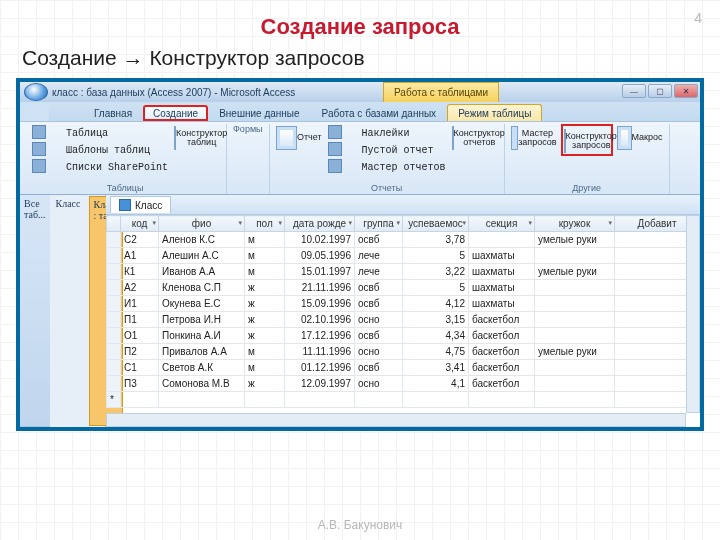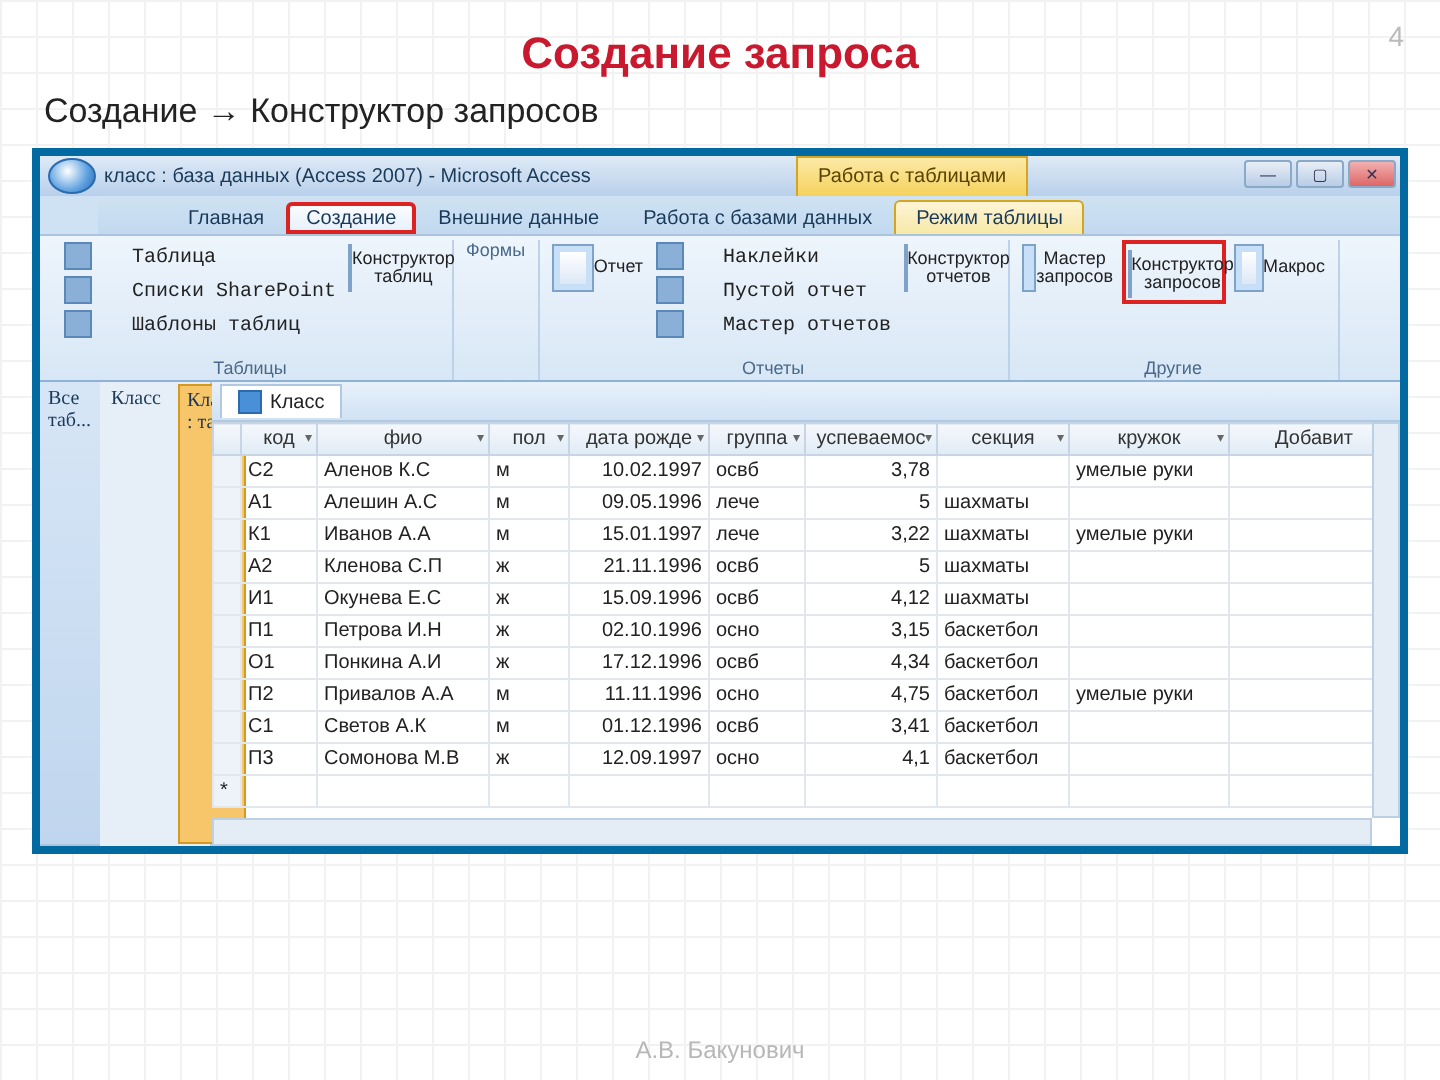--- a/index.html
+++ b/index.html
@@ -11,33 +11,33 @@
     background: #fff;
     background-image:
       linear-gradient(#f2f2f2 1px, transparent 1px),
       linear-gradient(90deg, #f2f2f2 1px, transparent 1px);
     background-size: 18px 18px;
     position: relative;
     overflow: hidden;
   }
   .slide-num { position: absolute; top: 10px; right: 18px; color: #bbb; font-size: 14px; }
   .slide-title { text-align: center; color: #c8192e; font-size: 22px; font-weight: bold; padding-top: 14px; }
-  .slide-sub { font-size: 17px; color: #222; padding: 6px 0 8px 22px; }
+  .slide-sub { font-size: 21px; color: #222; padding: 6px 0 8px 22px; }
   .footer { position:absolute; bottom:8px; width:100%; text-align:center; color:#b7b7b7; font-size:12px;}
   .app {
     margin: 0 16px;
     border: 4px solid #0369a1;
     background: #cfe2f3;
     font-size: 10px;
     color: #222;
   }
   .titlebar { height: 20px; background: linear-gradient(#dfeaf6,#b8d0eb); display:flex; align-items:center; position:relative; }
   .orb { width:24px; height:18px; margin:1px 4px; background:radial-gradient(circle at 40% 35%,#fff,#5da0e0 60%,#2a6bb0); border:1px solid #2a6bb0; border-radius:50%; }
   .title-text { color:#1a3a5a; font-size:10px; }
-  .ctx-tab { position:absolute; left:378px; top:0; height:20px; padding:0 10px; line-height:20px; background:linear-gradient(#fce9a7,#f5d25c); border:1px solid #d4a520; border-bottom:none; color:#5a4300; font-size:10px;}
+  .ctx-tab { position:absolute; left:363px; top:0; height:20px; padding:0 10px; line-height:20px; background:linear-gradient(#fce9a7,#f5d25c); border:1px solid #d4a520; border-bottom:none; color:#5a4300; font-size:10px;}
   .winbtns { position:absolute; right:2px; top:2px; display:flex; gap:2px;}
   .winbtn { width:24px; height:14px; background:linear-gradient(#e8eef6,#b8cde6); border:1px solid #8aa8c8; border-radius:2px; display:flex; align-items:center; justify-content:center; color:#335; font-size:8px;}
   .winbtn.close{ background:linear-gradient(#f2b0b0,#d66);}
   .ribbon-tabs { height:19px; display:flex; align-items:flex-end; padding-left:34px; gap:0; background:linear-gradient(#cfe2f3,#c2d9ef);margin-left:29px; }
   .rtab { padding:3px 10px 2px; color:#1a3a5a; border:1px solid transparent; border-bottom:none;}
   .rtab.active { background:linear-gradient(#fafdff,#e8f1fb); border-color:#9cb8d6; border-radius:3px 3px 0 0;}
   .rtab.hi { border:2px solid #d22; padding:1px 8px 0;}
   .rtab.ctx { background:linear-gradient(#fdf4d5,#f8e8a8); border-color:#d4a520; border-radius:3px 3px 0 0;}
   .ribbon {
     height: 74px;
@@ -107,25 +107,25 @@
   <div class="ribbon">
     <div class="grp">
       <div class="grp-body">
         <div class="stack">
           <div class="btn">
               <span class="ico"></span>
               <span>Таблица</span>
             </div>
           <div class="btn">
               <span class="ico"></span>
+              <span>Шаблоны таблиц</span>
+            </div>
+          <div class="btn">
+              <span class="ico"></span>
               <span>Списки SharePoint</span>
-            </div>
-          <div class="btn">
-              <span class="ico"></span>
-              <span>Шаблоны таблиц</span>
             </div>
         </div>
         <div class="bigbtn">
             <span class="ico-big"></span>
             <span class="lbl">Конструктор таблиц</span>
           </div>
       </div>
       <div class="grp-label">Таблицы</div>
     </div>
 

